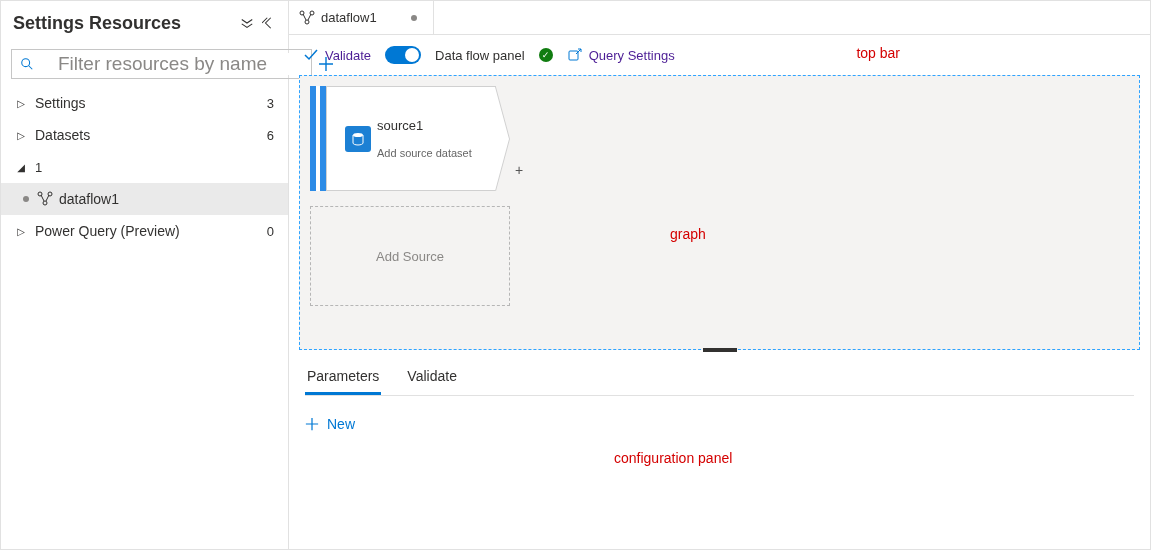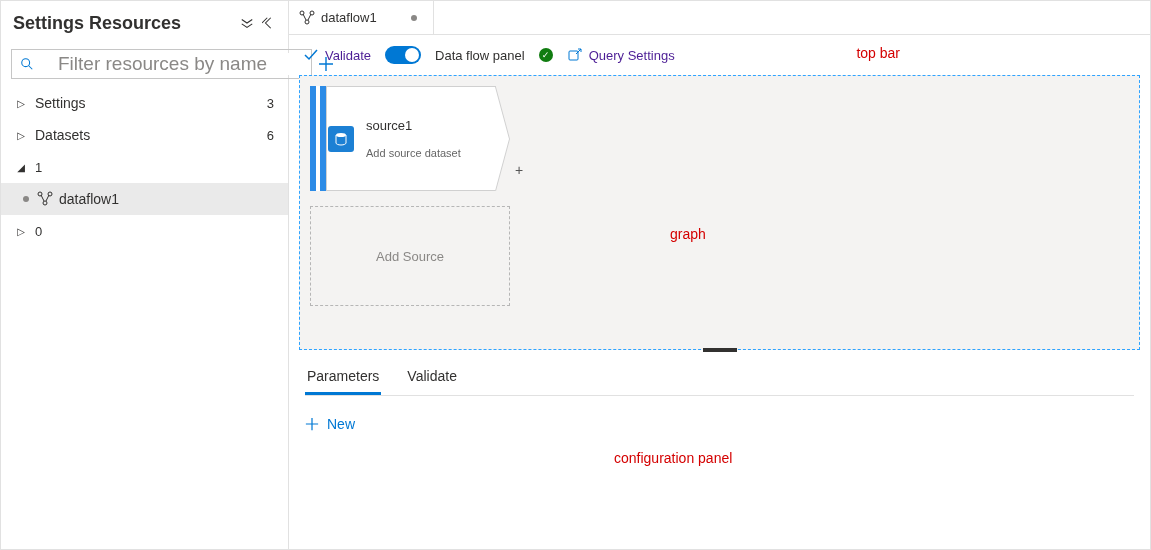--- a/index.html
+++ b/index.html
@@ -39,21 +39,21 @@
   .toggle::after { content:""; position:absolute; right:2px; top:2px; width:14px; height:14px; border-radius:50%; background:#fff; }
   .status-ok { width:14px;height:14px;border-radius:50%;background:#107c10;display:flex;align-items:center;justify-content:center;color:#fff;font-size:9px;}
   .debug-settings svg{ color:#0078d4; }
   .annot { color:#d40000; font-size:14px; position:absolute; }
   .graph-wrap { position:relative; margin:0 10px; border:1px dashed #2ea3ff; height:275px; background:#f4f3f2; }
   .annot-graph { left:370px; top:150px; }
   .source-node { position:absolute; left:10px; top:10px; display:flex; align-items:stretch; height:105px; }
   .src-handle{ width:6px; background:#2c8be6; }
   .src-handle2{ width:4px; background:#fff; }
   .src-handle3{ width:6px; background:#2c8be6; }
-  .src-body { width:170px; background:#fff; border:1px solid #d0d0d0; display:flex; align-items:center; padding:1px; gap:12px; position:relative; }
+  .src-body { width:170px; background:#fff; border:1px solid #d0d0d0; display:flex; align-items:center; padding:18px; gap:6px; position:relative; }
   .src-body::after{ content:""; position:absolute; right:-14px; top:0; width:0;height:0;border-top:52px solid transparent;border-bottom:52px solid transparent;border-left:14px solid #fff; filter:drop-shadow(1px 0 0 #d0d0d0);}
   .src-icon{ width:26px;height:26px;background:#1c80d4;border-radius:3px;display:flex;align-items:center;justify-content:center;color:#fff;}
   .src-text{ display:flex; flex-direction:column; gap:14px;}
   .src-name{ font-size:13px; font-weight:500;}
   .src-sub { font-size:11px; color:#666; }
   .node-plus{ position:absolute; left:215px; top:86px; font-size:14px; color:#555; cursor:pointer;}
   .add-source{ position:absolute; left:10px; top:130px; width:200px; height:100px; border:1px dashed #b6b6b6; display:flex; align-items:center; justify-content:center; color:#8a8886; font-size:13px; cursor:pointer;}
   .drag-handle{ position:absolute; left:50%; bottom:-3px; transform:translateX(-50%); width:34px; height:4px; background:#323130; cursor:row-resize;}
   .config { padding:10px 16px; position:relative; }
   .config-tabs { display:flex; gap:24px; border-bottom:1px solid #e1e1e1; }
@@ -118,20 +118,21 @@
               <circle cx="3" cy="3" r="2" fill="none" stroke="#323130"></circle>
               <circle cx="13" cy="3" r="2" fill="none" stroke="#323130"></circle>
               <circle cx="8" cy="12" r="2" fill="none" stroke="#323130"></circle>
               <path d="M4 4l3 6M12 4l-3 6" stroke="#323130"></path>
             </svg>
         </span>
         <span>dataflow1</span>
       </div>
       <div class="tree-row">
         <span class="chev">▷</span>
+        <span class="label">Power Query (Preview)</span>
         <span class="count">0</span>
       </div>
     </div>
   </aside>
 
   <main class="main">
     <div class="tabstrip">
       <div class="tab">
         <span class="df-icon">
           <svg width="16" height="16" viewBox="0 0 16 16">

